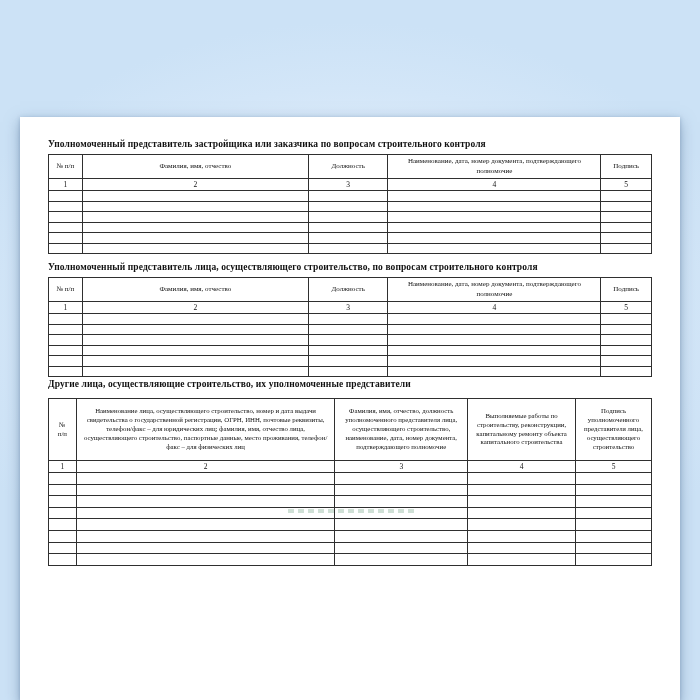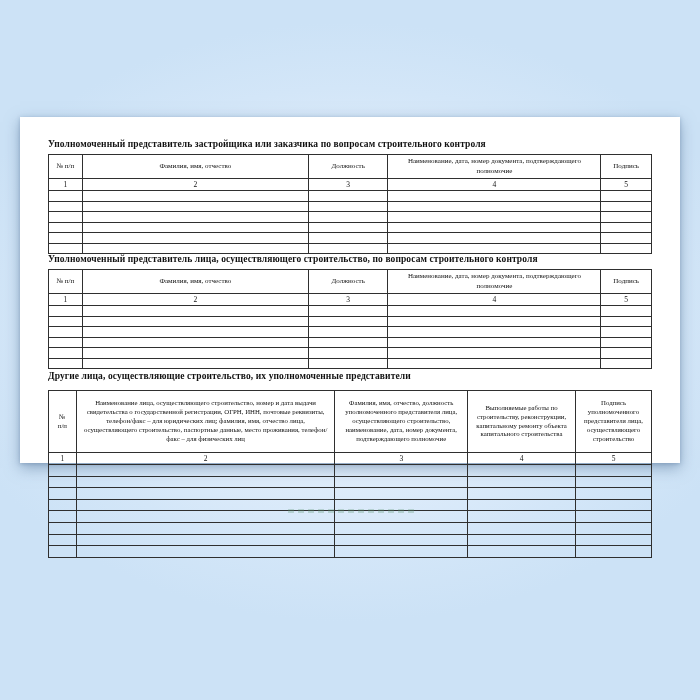--- a/index.html
+++ b/index.html
@@ -2,30 +2,30 @@
 <html><head>
 <meta charset="utf-8">
 <style>
   html,body{margin:0;padding:0;}
   body{
     width:700px;height:700px;overflow:hidden;position:relative;
     background:radial-gradient(ellipse 420px 300px at 50% 46%, #f1f8fe 0%, #e2eefb 45%, #d3e6f8 78%, #cce2f6 100%);
     font-family:"Liberation Serif","DejaVu Serif",serif;
   }
   .sheet{
-    position:absolute;left:20px;top:117px;width:660px;height:346px;
+    position:absolute;left:20px;top:117px;width:660px;height:584px;
     background:#ffffff;box-sizing:border-box;padding:22px 28px 0 28px;
     box-shadow:0 5px 14px rgba(90,120,155,.55), 0 1px 4px rgba(90,120,155,.4);
   }
   .table-title{
     font-size:9.5px;font-weight:bold;color:#111;line-height:11px;
     margin:0 0 4px 0;letter-spacing:.1px;
   }
   .block{margin:0;}
-  .block + .block{margin-top:0;}
+  .block + .block{margin-top:8px;}
   .block.b3{margin-top:2px;}
   .block.b3 .table-title{margin-bottom:8px;}
   table{
     width:100%;border-collapse:collapse;table-layout:fixed;
     border:1.5px solid #2a2a2a;
   }
   th,td{
     border:1px solid #2f2f2f;text-align:center;vertical-align:middle;
     padding:1px 3px;color:#111;font-weight:normal;overflow:hidden;
   }

